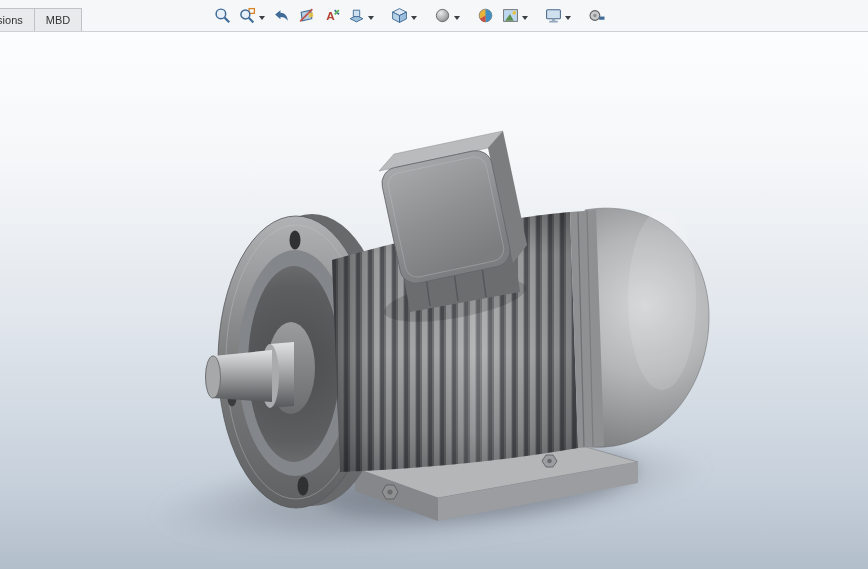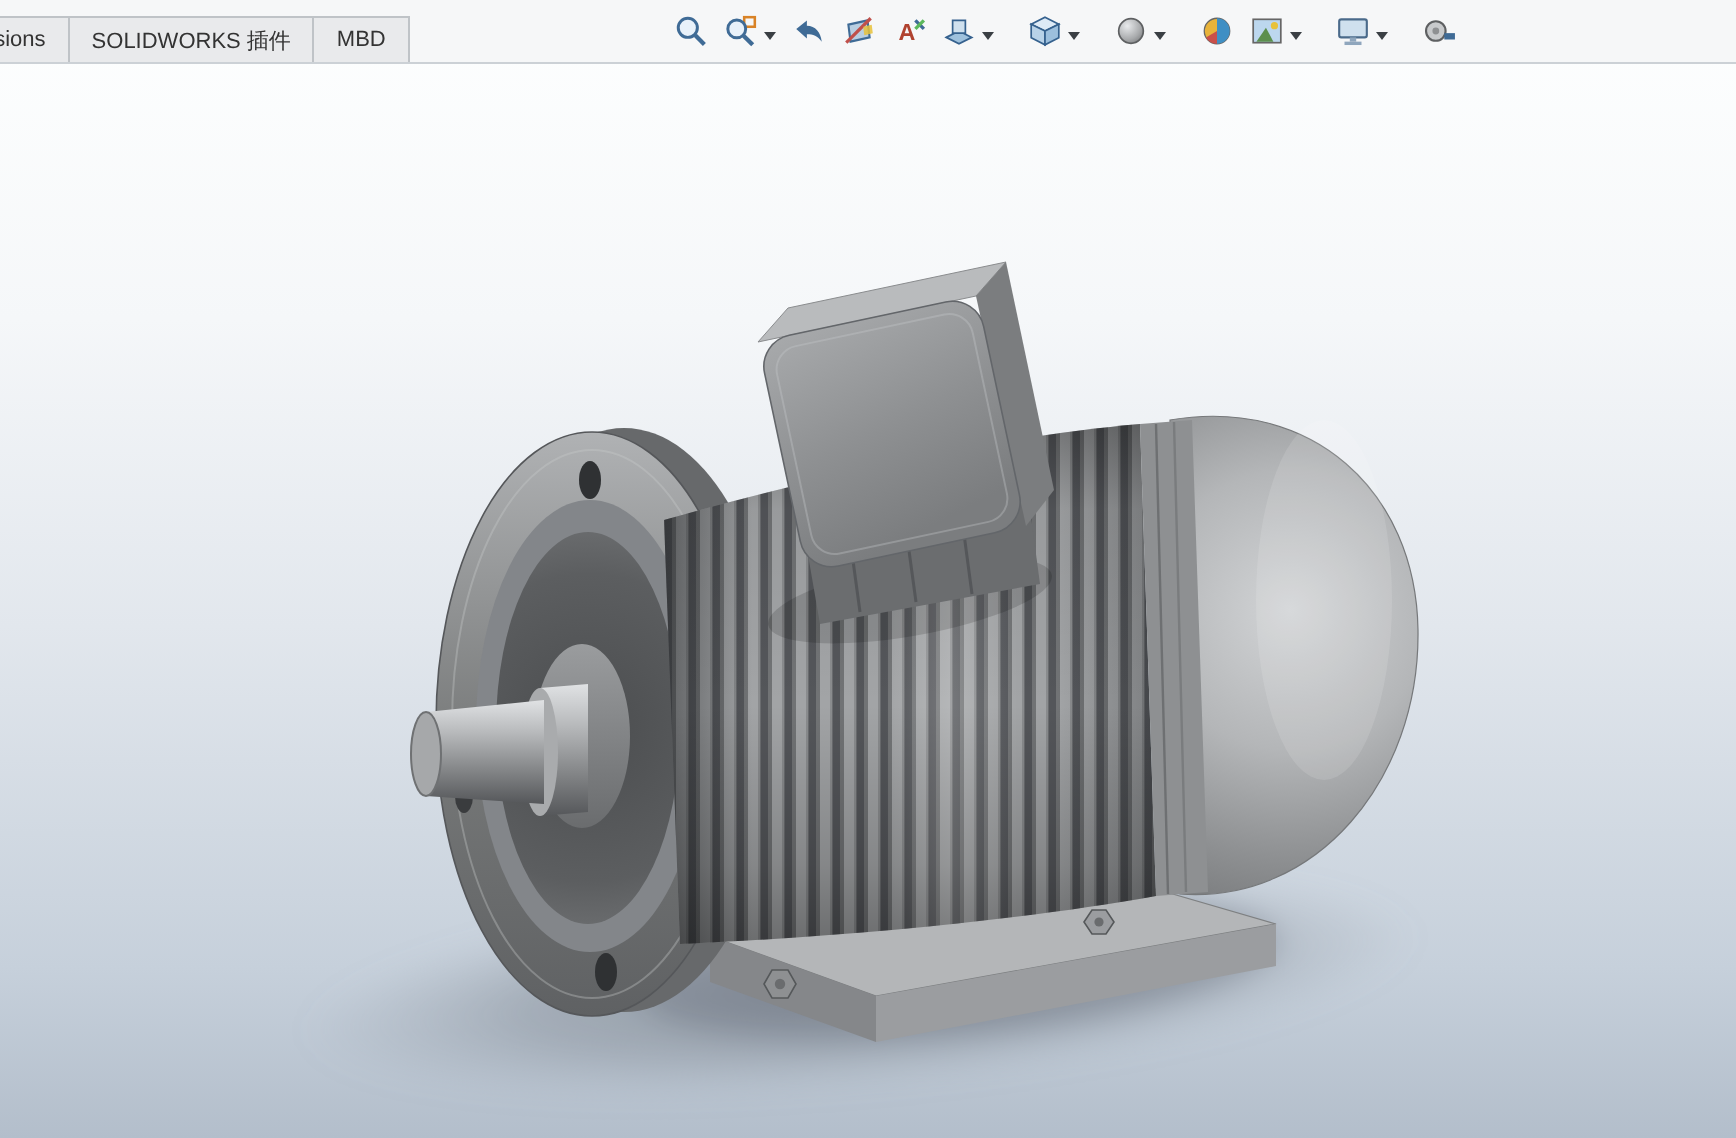--- a/index.html
+++ b/index.html
@@ -187,23 +187,20 @@
     </g>
   </svg>
 </div>
 
 <div class="topbar">
   <div class="tabs">
     <div class="tab tab-cut">
       <span>nsions</span>
     </div>
     <div class="tab">
-      <span>SOLIDWORKS 插件</span>
-    </div>
-    <div class="tab">
       <span>MBD</span>
     </div>
   </div>
 
   <div class="toolbar">
 
     <button class="tool">
       <svg width="17" height="17" viewBox="0 0 16 16">
         <circle cx="6.5" cy="6.5" r="4.5" fill="#e8f1fa" stroke="#3f6b96" stroke-width="1.4"></circle>
         <path d="M10 10 L14.3 14.3" stroke="#3f6b96" stroke-width="2"></path>

